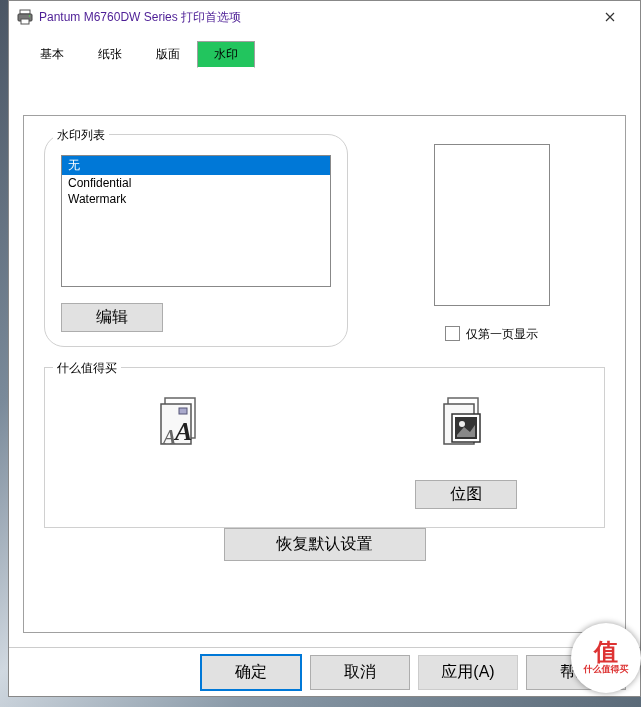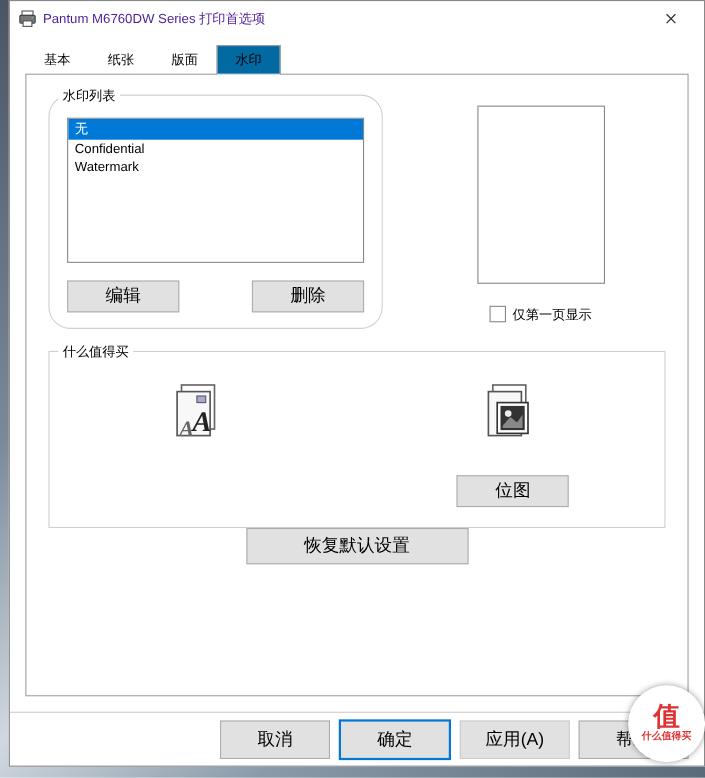--- a/index.html
+++ b/index.html
@@ -32,36 +32,37 @@
   border-bottom: 0;
 }
 .titlebar-icon { width:16px; height:16px; margin-right:6px; }
 .titlebar-text { flex:1; font-size:12px; color:#4c1d95; }
 .titlebar-close { width:44px; height:28px; display:flex; align-items:center; justify-content:center; font-size:14px; color:#333; cursor:default; }
 .content {
   flex:1;
   padding: 10px 14px 14px 14px;
   display:flex;
   flex-direction:column;
+  gap:48px;
 }
 .tabs { display:flex; align-items:flex-end; height:24px; margin-bottom:0; position:relative; }
 .tab {
   padding: 4px 16px;
   border:1px solid transparent;
   margin-right:0;
   font-size:12px;
   color:#000;
   cursor:default;
   position:relative;
   top:1px;
 }
 .tab.active {
   border:1px solid #a0a0a0;
   border-bottom:1px solid #fff;
-  background:#0369a1;
+  background:#22c55e;
   z-index:2;
 }
 .tabpanel {
   border:1px solid #a0a0a0;
   flex:1;
   padding:18px 20px 14px 20px;
   position:relative;
 }
 .groupbox {
   border:1px solid #d0d0d0;
@@ -177,21 +178,20 @@
       <div class="row1">
         <div class="groupbox wmlist-box">
           <div class="groupbox-title">水印列表</div>
           <div class="listbox">
             <div class="listitem selected">无</div>
             <div class="listitem">Confidential</div>
             <div class="listitem">Watermark</div>
           </div>
           <div class="btnrow">
             <div class="btn wide">编辑</div>
-            <div class="btn wide">删除</div>
           </div>
         </div>
 
         <div class="preview-col">
           <div class="preview-box"></div>
           <div class="checkbox-row">
             <div class="checkbox"></div>
             <span>仅第一页显示</span>
           </div>
         </div>
@@ -227,22 +227,22 @@
         </div>
       </div>
 
       <div class="restore-row">
         <div class="btn">恢复默认设置</div>
       </div>
     </div>
   </div>
 
   <div class="footer">
+    <div class="btn primary">确定</div>
     <div class="btn">取消</div>
-    <div class="btn primary">确定</div>
     <div class="btn disabled">应用(A)</div>
     <div class="btn">帮助</div>
   </div>
 </div>
 
 <div class="corner-badge">
   <span class="big">值</span>
   <span>什么值得买</span>
 </div>
 

